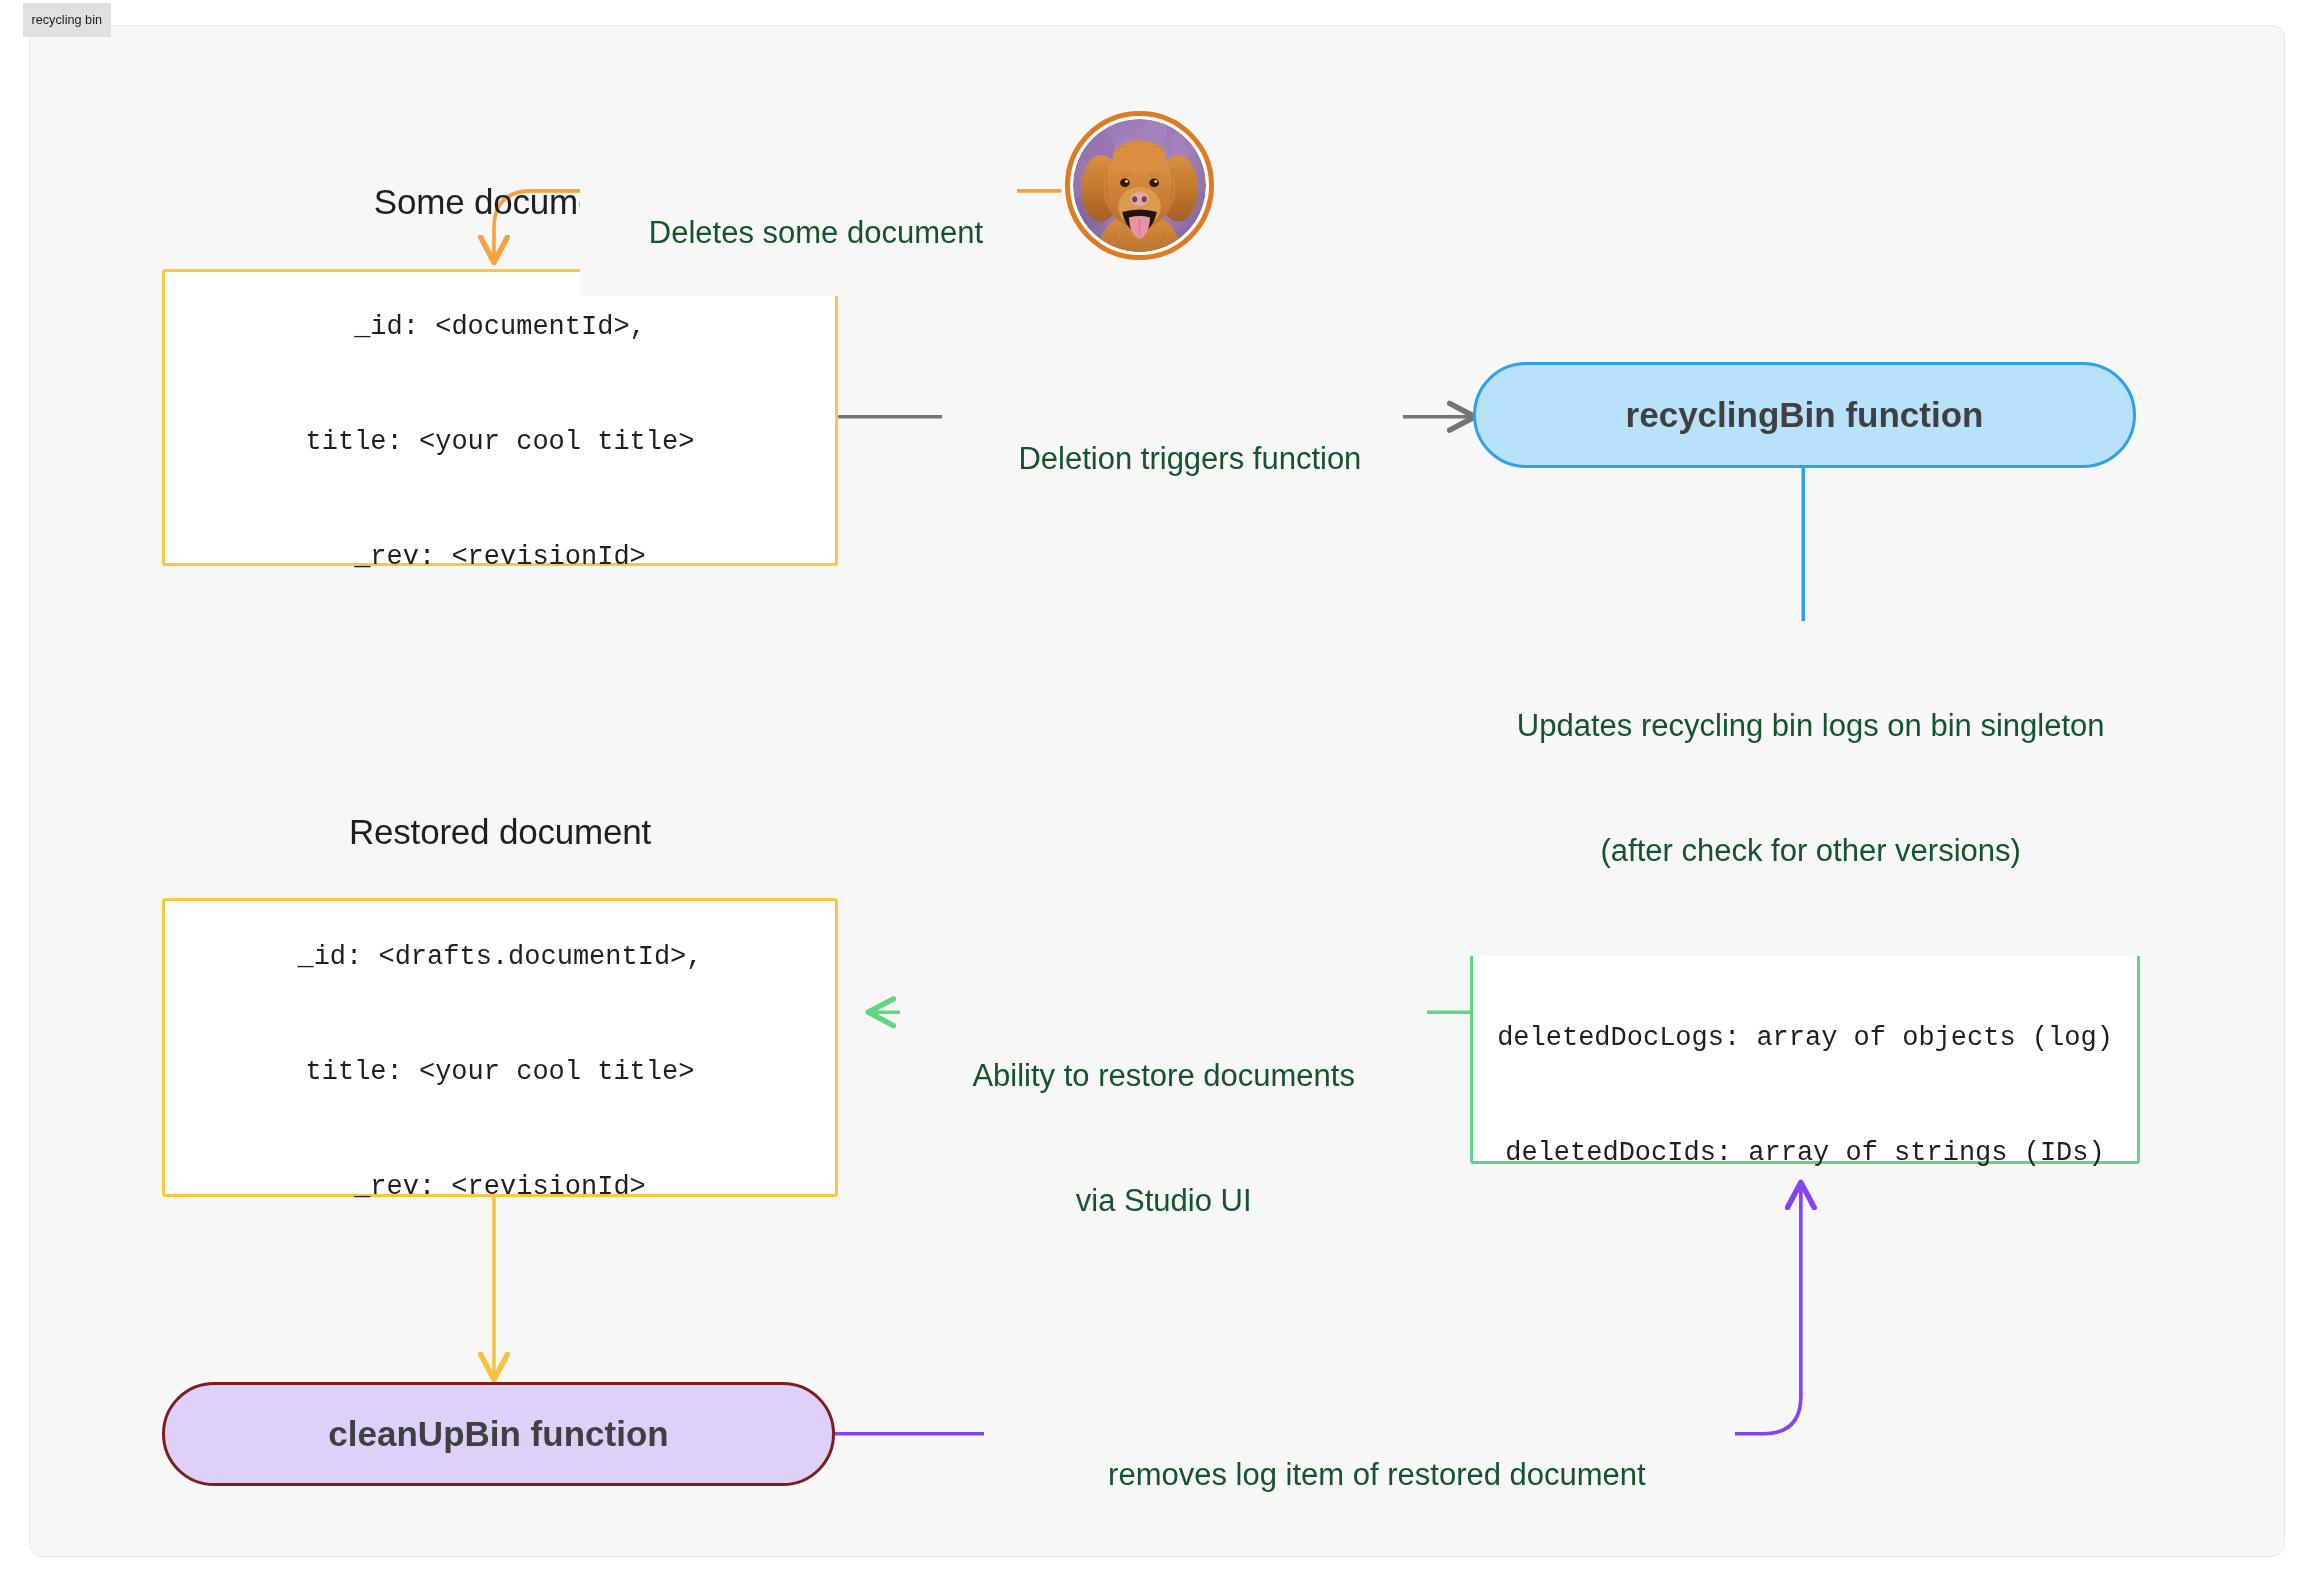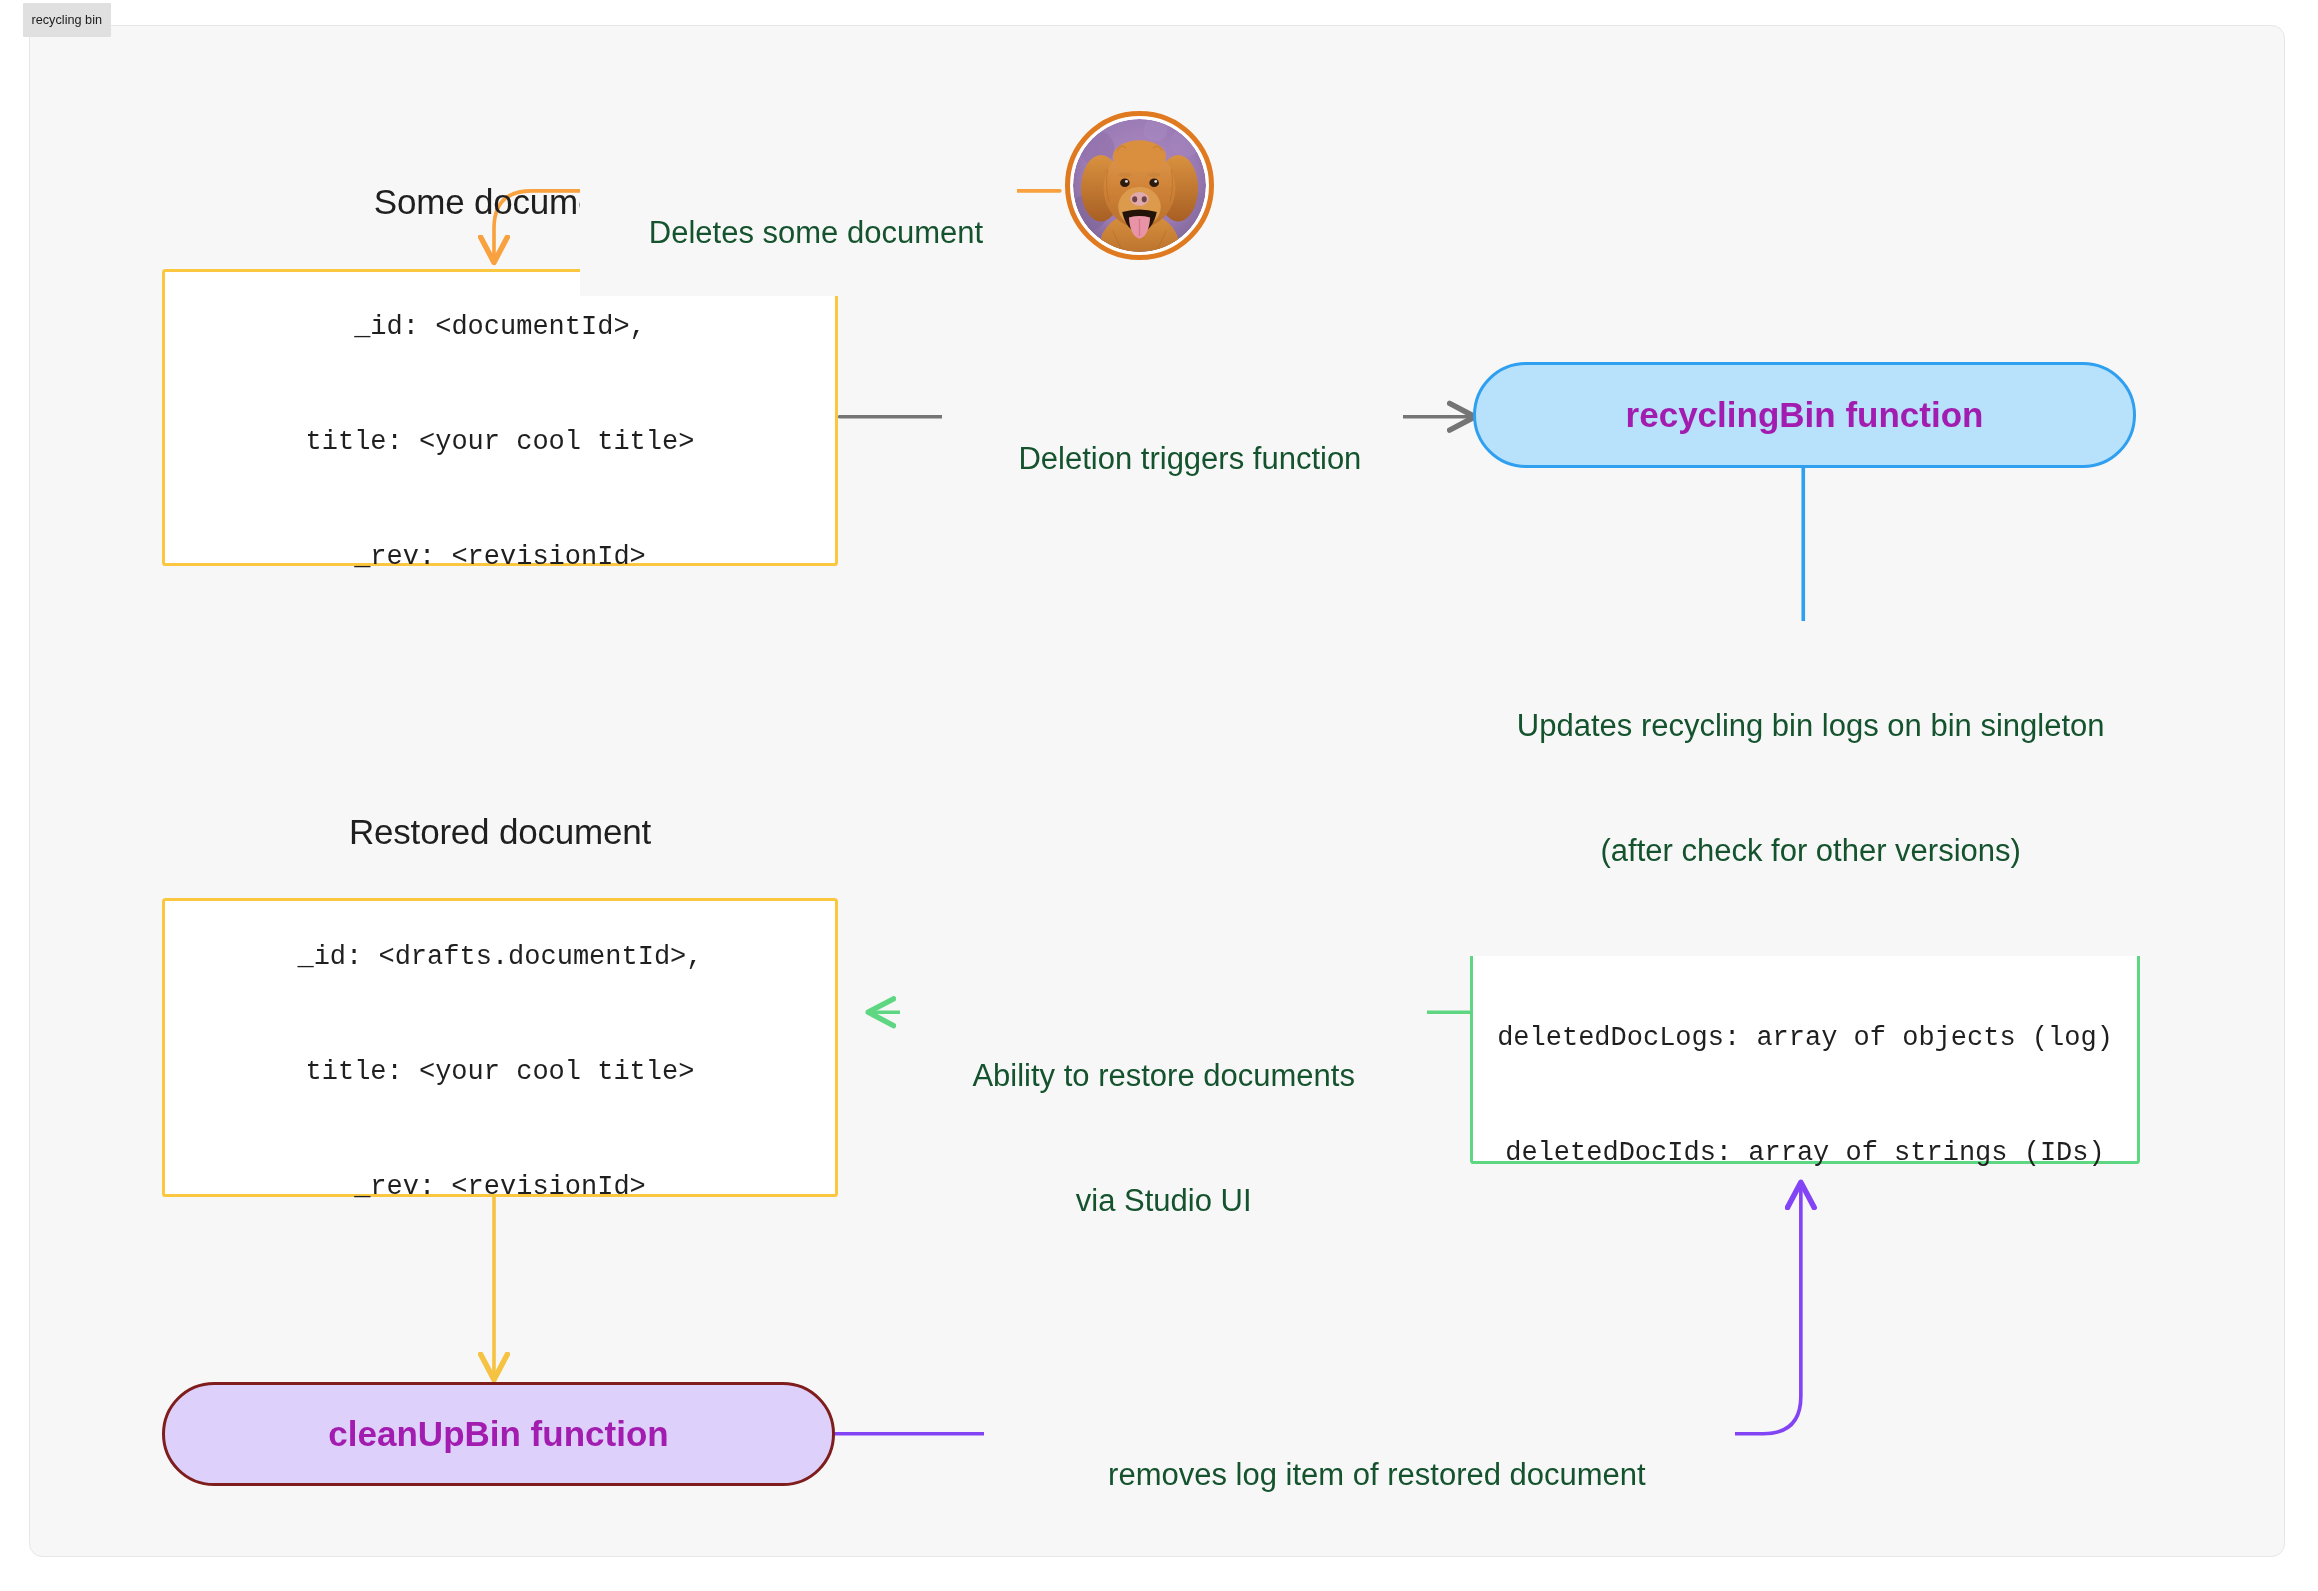--- a/index.html
+++ b/index.html
@@ -93,21 +93,21 @@
     margin-bottom: 7.2px;
   }
   .pill-node {
     border-radius: 603px;
     align-items: center;
     justify-content: center;
   }
   .pill-node .node-title {
     font-size: 35px;
     font-weight: 700;
-    color: #a21caf;
+    color: #404040;
   }
   #node-recycling-bin-function {
     background: #b8e1fb;
     border: 3px solid #2f9ff0;
   }
   #node-cleanup-bin-function {
     background: #ddd0fb;
     border: 3px solid #7f1d1d;
   }
   

